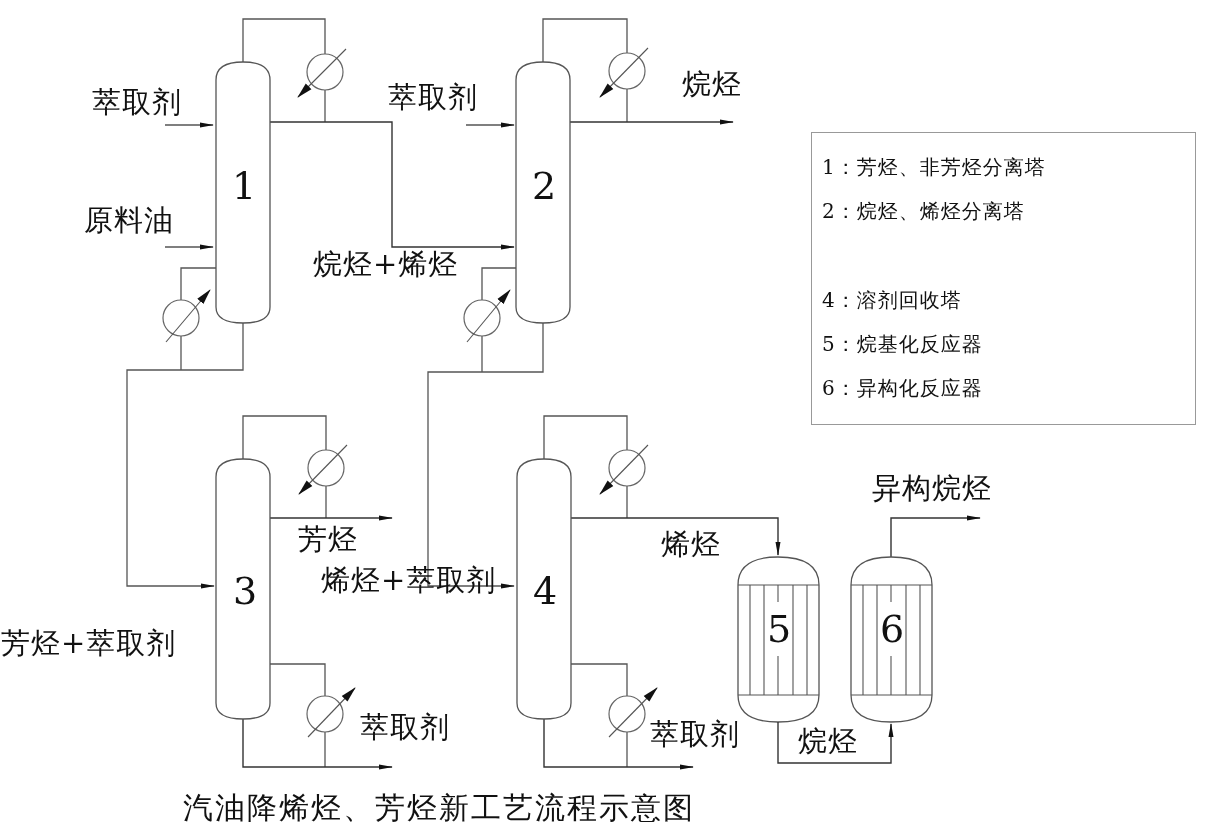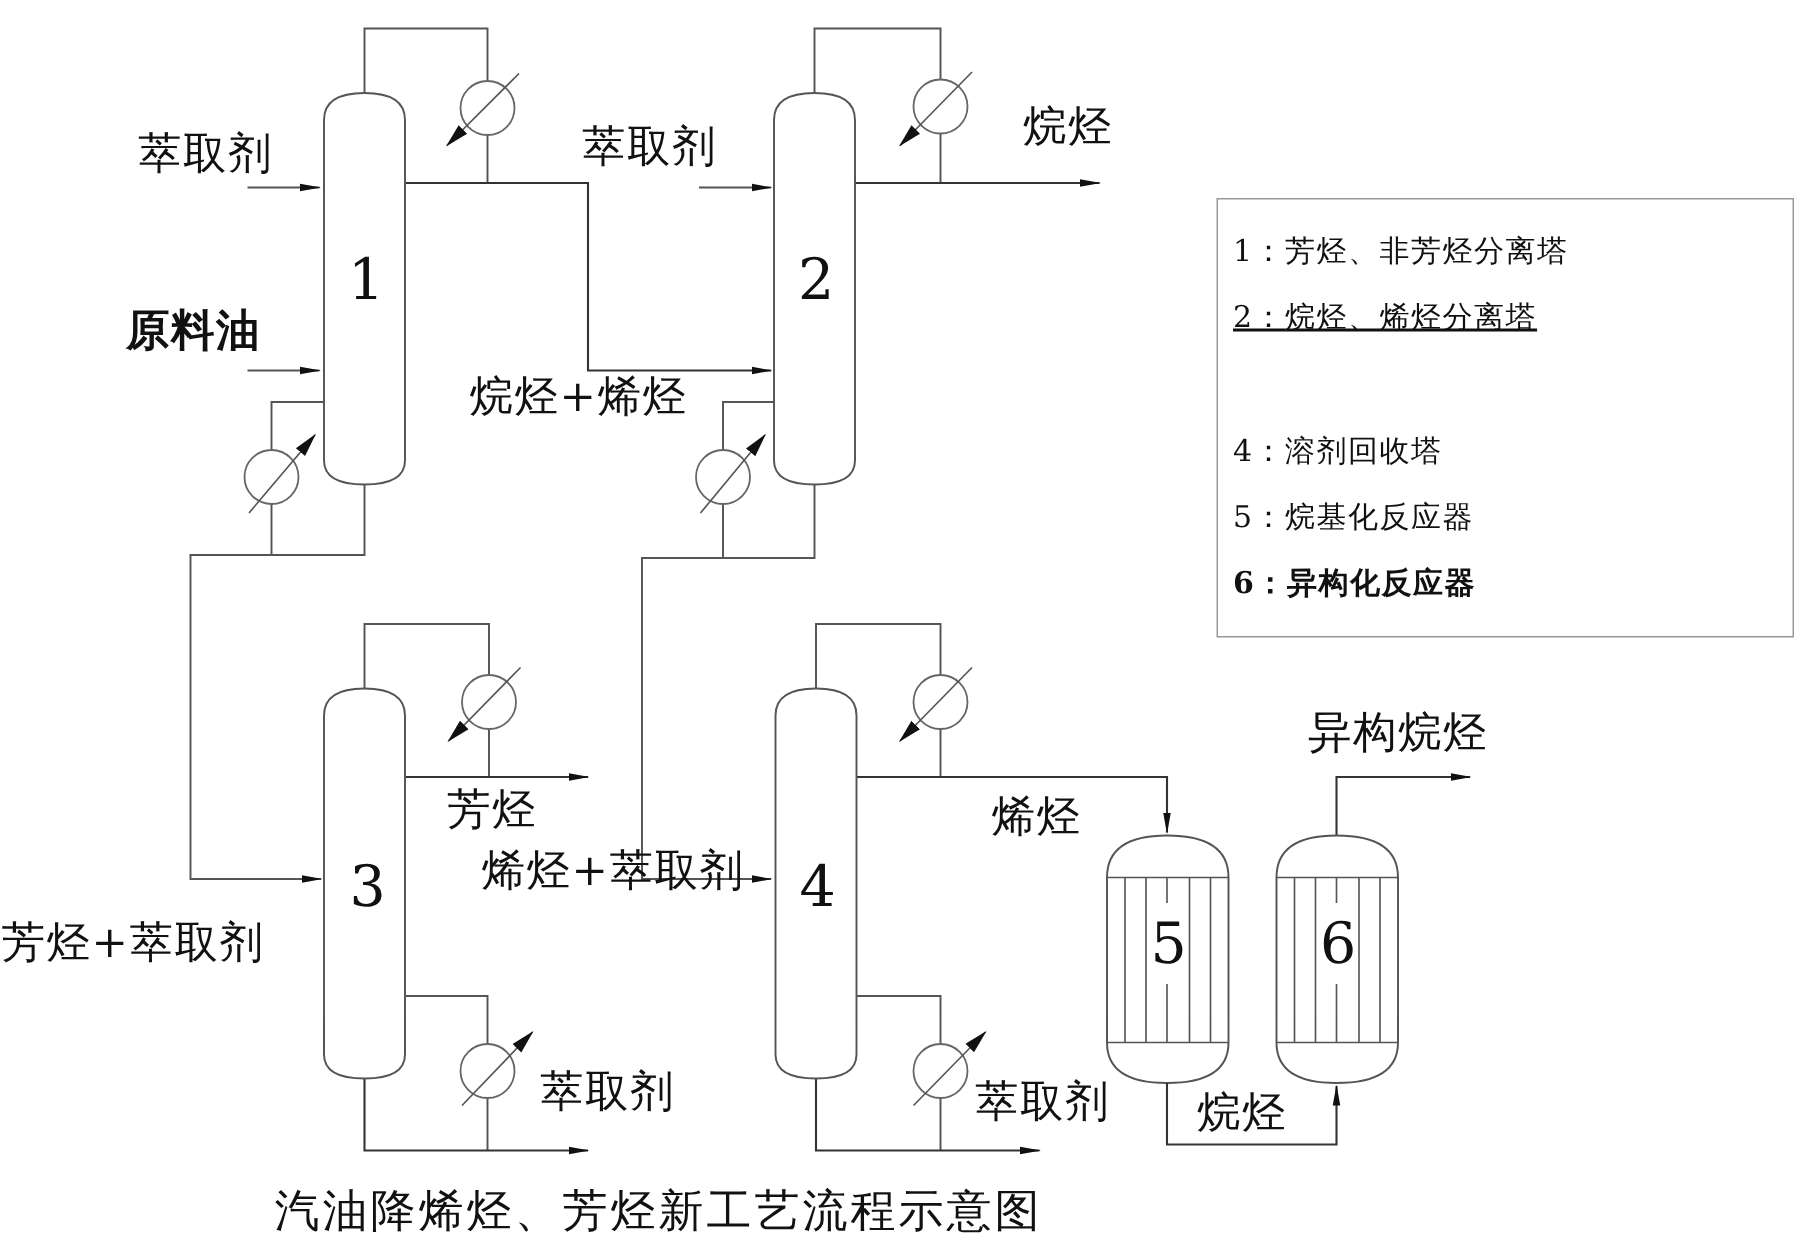--- a/index.html
+++ b/index.html
@@ -145,44 +145,44 @@
 </svg>
 
 <div class="num" style="left:232px; top:167px;">1</div>
 <div class="num" style="left:532px; top:167px;">2</div>
 <div class="num" style="left:233px; top:572px;">3</div>
 <div class="num" style="left:533px; top:572px;">4</div>
 <div class="num" style="left:767px; top:610px;">5</div>
 <div class="num" style="left:880px; top:610px;">6</div>
 
 <div class="lbl" style="left:92px; top:88px;">萃取剂</div>
-<div class="lbl" style="left:84px; top:206px;font-weight:bold;">原料油</div>
+<div class="lbl" style="left:84px; top:206px;">原料油</div>
 <div class="lbl" style="left:388px; top:83px;">萃取剂</div>
 <div class="lbl" style="left:313px; top:250px;text-align:center;">烷烃+烯烃</div>
 <div class="lbl" style="left:682px; top:70px;">烷烃</div>
-<div class="lbl" style="left:1px; top:614px;">芳烃+萃取剂</div>
+<div class="lbl" style="left:1px; top:629px;">芳烃+萃取剂</div>
 <div class="lbl" style="left:298px; top:525px;">芳烃</div>
 <div class="lbl" style="left:360px; top:713px;">萃取剂</div>
 <div class="lbl" style="left:321px; top:566px;">烯烃+萃取剂</div>
 <div class="lbl" style="left:661px; top:530px;">烯烃</div>
 <div class="lbl" style="left:650px; top:720px;">萃取剂</div>
 <div class="lbl" style="left:798px; top:727px;">烷烃</div>
 <div class="lbl" style="left:872px; top:474px;">异构烷烃</div>
 
 <div class="legend">
   <div class="legend-row" style="top:24px;">
     <span>1：</span><span>芳烃、非芳烃分离塔</span>
   </div>
-  <div class="legend-row" style="top:68px;text-decoration:underline;">
+  <div class="legend-row" style="top:68px;">
     <span>2：</span><span>烷烃、烯烃分离塔</span>
   </div>
   <div class="legend-row" style="top:157px;">
     <span>4：</span><span>溶剂回收塔</span>
   </div>
   <div class="legend-row" style="top:201px;">
     <span>5：</span><span>烷基化反应器</span>
   </div>
-  <div class="legend-row" style="top:245px;font-weight:bold;">
+  <div class="legend-row" style="top:245px;">
     <span>6：</span><span>异构化反应器</span>
   </div>
 </div>
 
 <div class="caption">汽油降烯烃、芳烃新工艺流程示意图</div>
 
 </body></html>

